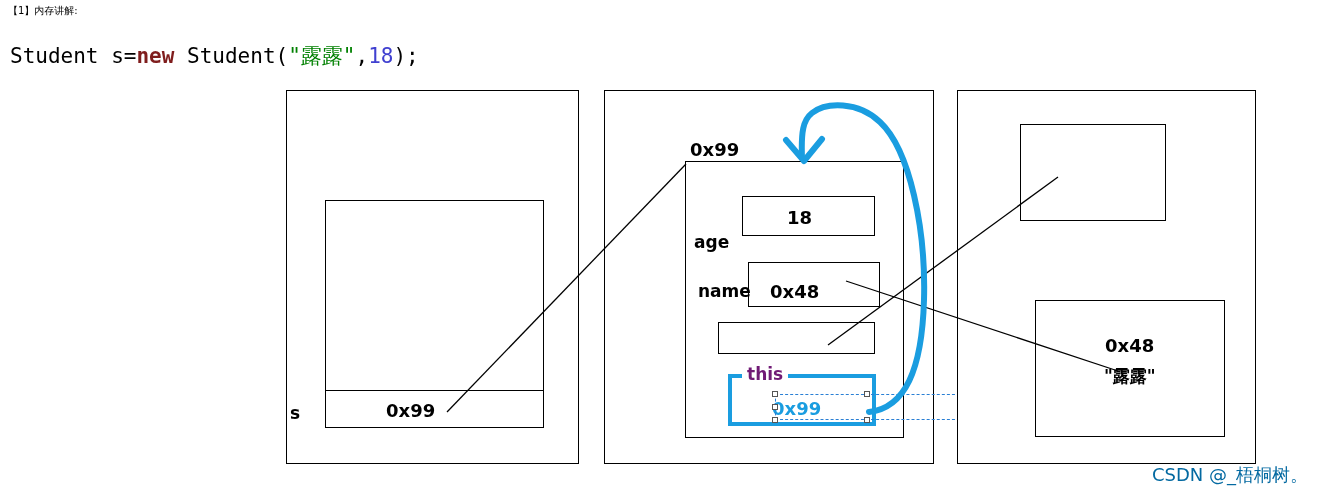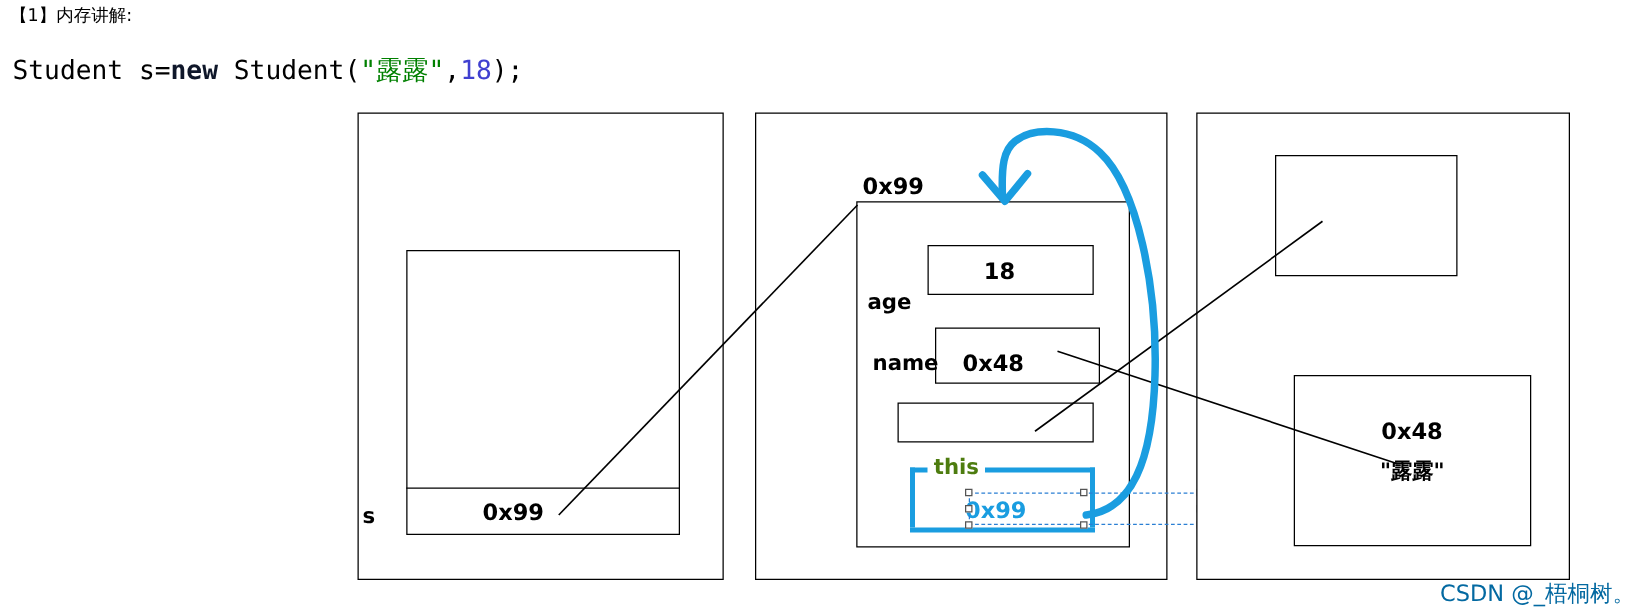--- a/index.html
+++ b/index.html
@@ -15,35 +15,35 @@
     overflow: hidden;
     font-family: "Liberation Sans", "DejaVu Sans", sans-serif;
   }
 
   
   #heading {
     position: absolute;
     left: 8px;
     top: 4px;
     font-family: "DejaVu Sans", "Liberation Sans", sans-serif;
-    font-size: 14px;
+    font-size: 10px;
     color: #000000;
     white-space: pre;
     letter-spacing: 0px;
   }
   #code-line {
     position: absolute;
     left: 10px;
     top: 42px;
     font-family: "DejaVu Sans Mono", "Liberation Mono", monospace;
     font-size: 21px;
     color: #000000;
     white-space: pre;
   }
-  .kw-new   { color: #0f172a; font-weight: bold; }
+  .kw-new   { color: #7f1d1d; font-weight: bold; }
   .str-lit  { color: #008000; }
   .num-lit  { color: #4040d0; }
 
   
   .outer-box {
     position: absolute;
     border: 1.6px solid #000000;
     background: #ffffff;
     box-sizing: border-box;
   }
@@ -111,21 +111,21 @@
     right: 0; top: 6px;
     width: 88px; height: 4px;
     background: #1a9de0;
   }
   #this-group .gb-title {
     position: absolute;
     left: 16px; top: -4px;
     font-family: "DejaVu Sans", "Liberation Sans", sans-serif;
     font-size: 17px;
     font-weight: bold;
-    color: #4d7c0f;
+    color: #701a75;
     background: #ffffff;
     padding: 0 3px;
   }
   #this-value {
     position: absolute;
     font-family: "DejaVu Sans", "Liberation Sans", sans-serif;
     font-size: 18px;
     font-weight: bold;
     color: #1a9de0;
     white-space: nowrap;

